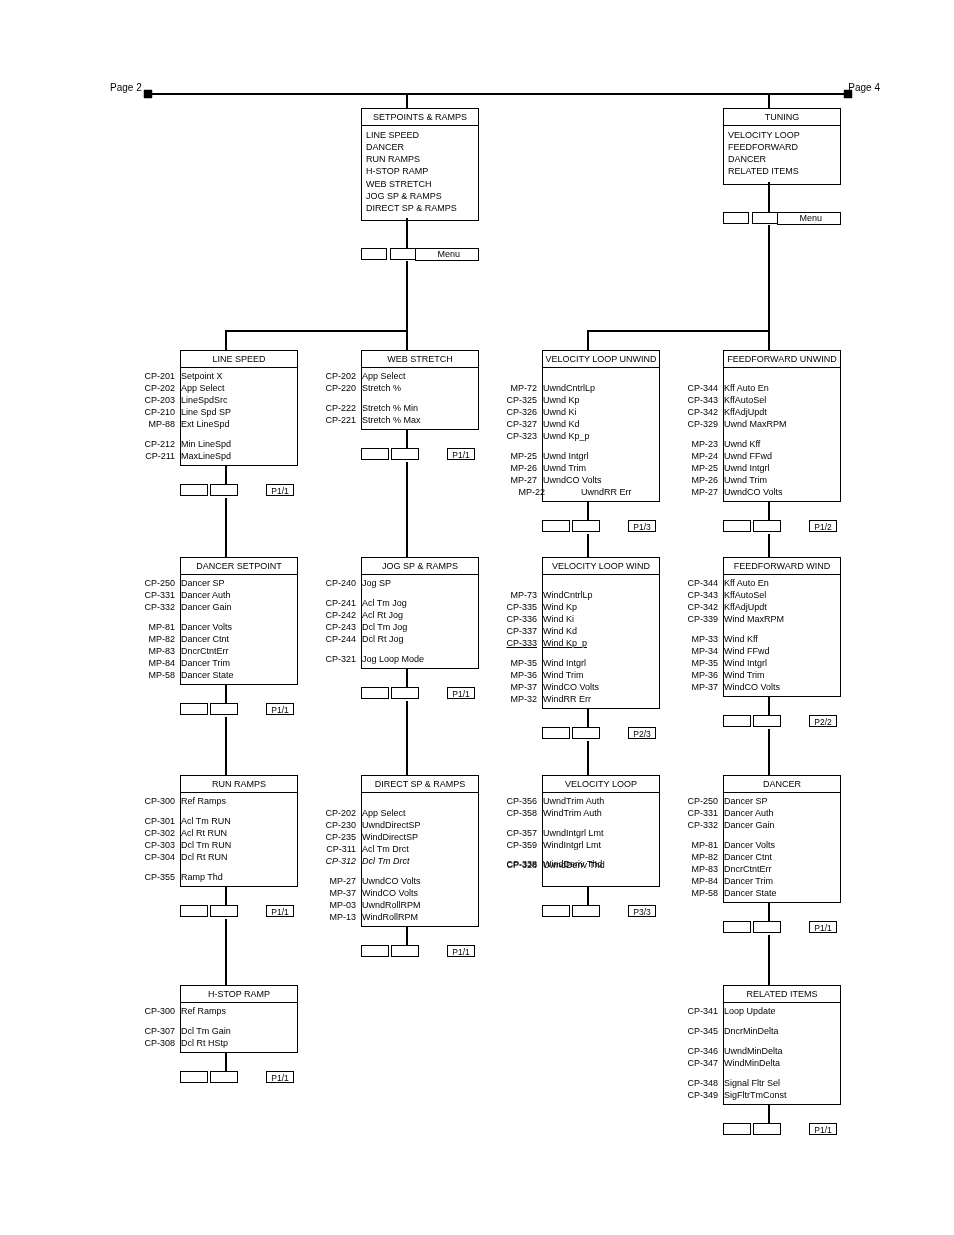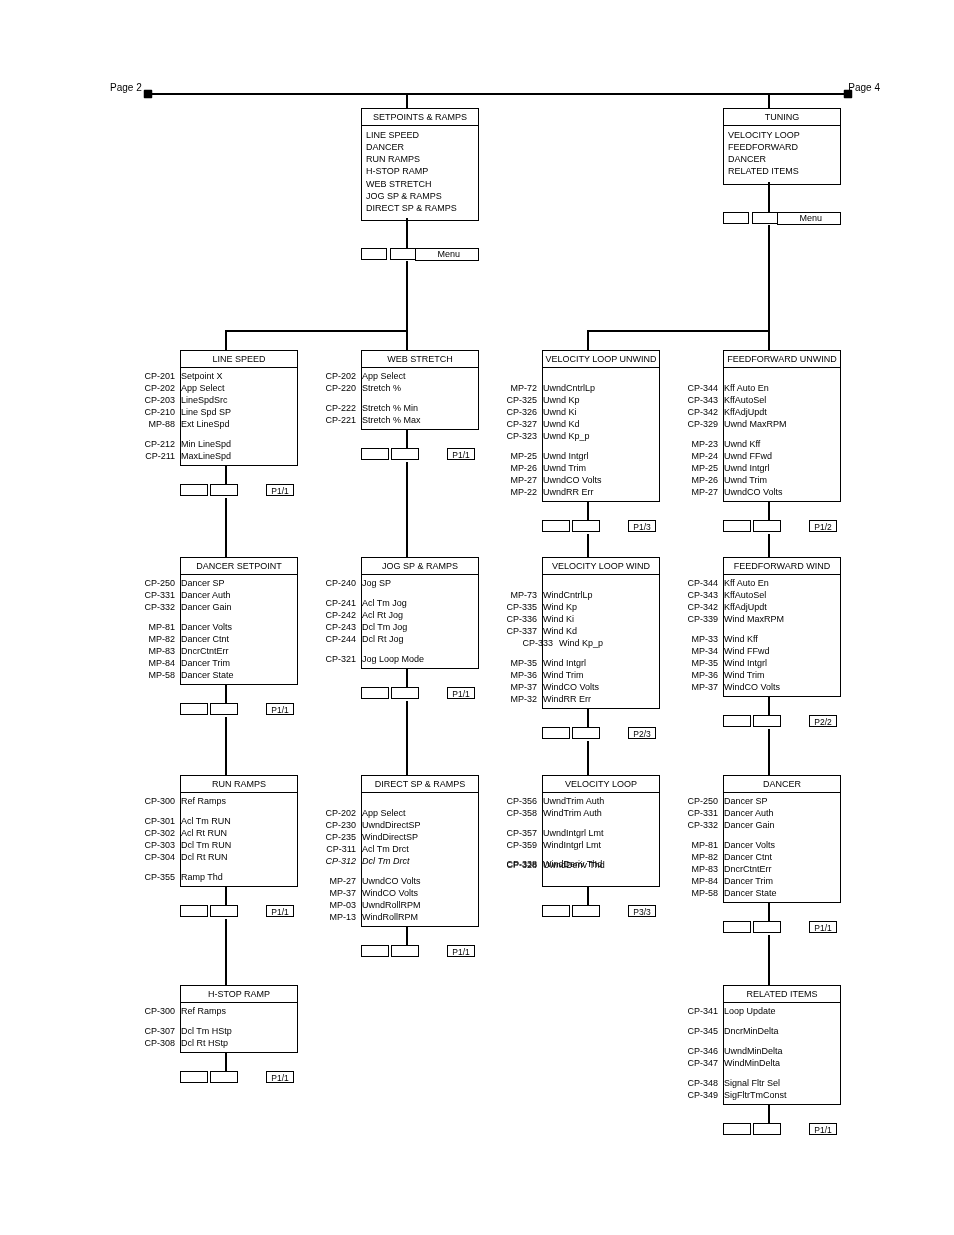--- a/index.html
+++ b/index.html
@@ -216,21 +216,21 @@
         <div class="row" style="position: absolute; left: 0px; width: 180px; top: 20px;">
           <div class="code">CP-300</div>
           <div class="name">Ref Ramps</div>
         </div>
         <div class="row" style="position: absolute; left: 0px; width: 180px; top: 32px;">
           <div class="code"></div>
           <div class="name"></div>
         </div>
         <div class="row" style="position: absolute; left: 0px; width: 180px; top: 40px;">
           <div class="code">CP-307</div>
-          <div class="name">Dcl Tm HStp</div>
+          <div class="name">Dcl Tm Gain</div>
         </div>
         <div class="row" style="position: absolute; left: 0px; width: 180px; top: 52px;">
           <div class="code">CP-308</div>
           <div class="name">Dcl Rt HStp</div>
         </div>
         <div class="vconn" style="top: 68px; height: 18px;"></div>
         <div class="pager" style="top: 86px;"><span class="slot a"></span><span class="slot b"></span><span class="slot c"><span>P1/1</span></span></div>
       </div>
     </div>
     <div style="position: absolute; left: 316px; top: 0px; width: 180px;">
@@ -387,21 +387,21 @@
           <div class="name">Uwnd Intgrl</div>
         </div>
         <div class="row" style="position: absolute; left: 0px; width: 180px; top: 112px;">
           <div class="code">MP-26</div>
           <div class="name">Uwnd Trim</div>
         </div>
         <div class="row" style="position: absolute; left: 0px; width: 180px; top: 124px;">
           <div class="code">MP-27</div>
           <div class="name">UwndCO Volts</div>
         </div>
-        <div class="row" style="position: absolute; left: 0px; width: 180px; top: 136px;">
+        <div class="row" style="position: absolute; left: 8px; width: 180px; top: 136px; gap: 30px;">
           <div class="code">MP-22</div>
           <div class="name">UwndRR Err</div>
         </div>
         <div class="vconn" style="top: 152px; height: 18px;"></div>
         <div class="pager" style="top: 170px;"><span class="slot a"></span><span class="slot b"></span><span class="slot c"><span>P1/3</span></span></div>
       </div>
       <div class="vconn" style="top: 534px; height: 23px;"></div>
       <div style="position: absolute; left: 0px; top: 557px; width: 180px;">
         <div class="box" style="top: 0px; height: 152px;">
           <div class="title">VELOCITY LOOP WIND</div>
@@ -415,21 +415,21 @@
           <div class="name">Wind Kp</div>
         </div>
         <div class="row" style="position: absolute; left: 0px; width: 180px; top: 56px;">
           <div class="code">CP-336</div>
           <div class="name">Wind Ki</div>
         </div>
         <div class="row" style="position: absolute; left: 0px; width: 180px; top: 68px; align-items: center;">
           <div class="code">CP-337</div>
           <div class="name">Wind Kd</div>
         </div>
-        <div class="row" style="position: absolute; left: 16px; width: 180px; top: 80px;">
+        <div class="row" style="position: absolute; left: 0px; width: 180px; top: 80px; text-decoration: underline;">
           <div class="code">CP-333</div>
           <div class="name">Wind Kp_p</div>
         </div>
         <div class="row" style="position: absolute; left: 0px; width: 180px; top: 92px;">
           <div class="code"></div>
           <div class="name"></div>
         </div>
         <div class="row" style="position: absolute; left: 0px; width: 180px; top: 100px;">
           <div class="code">MP-35</div>
           <div class="name">Wind Intgrl</div>

